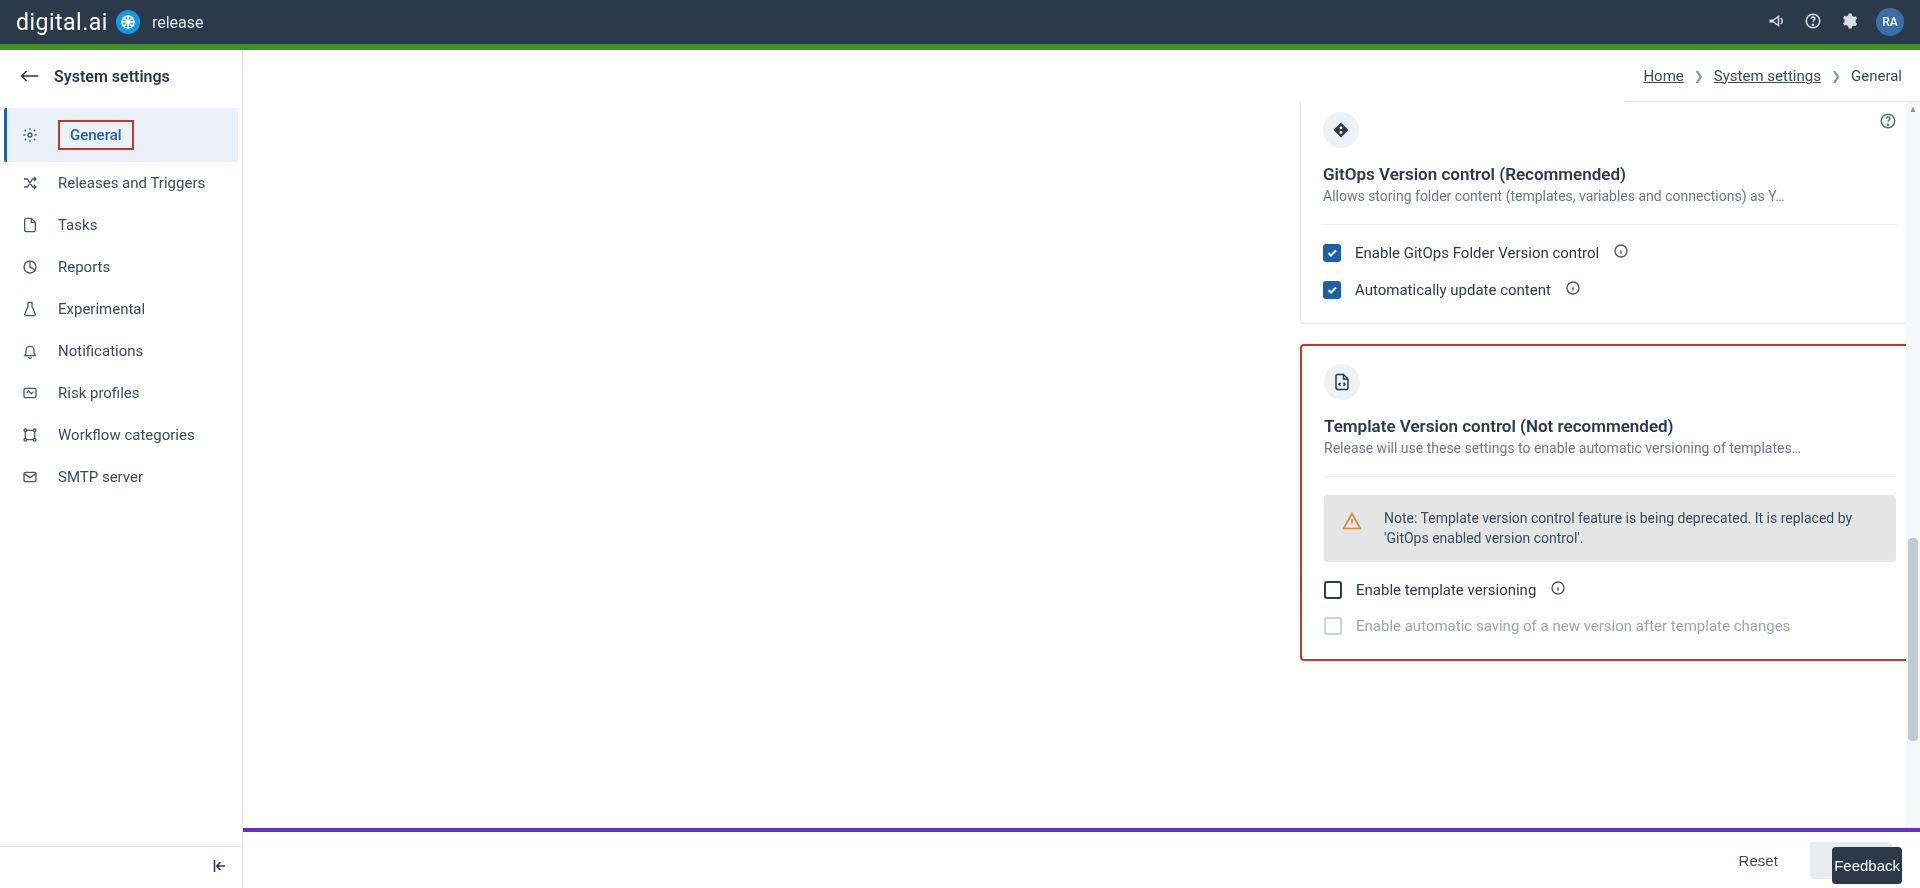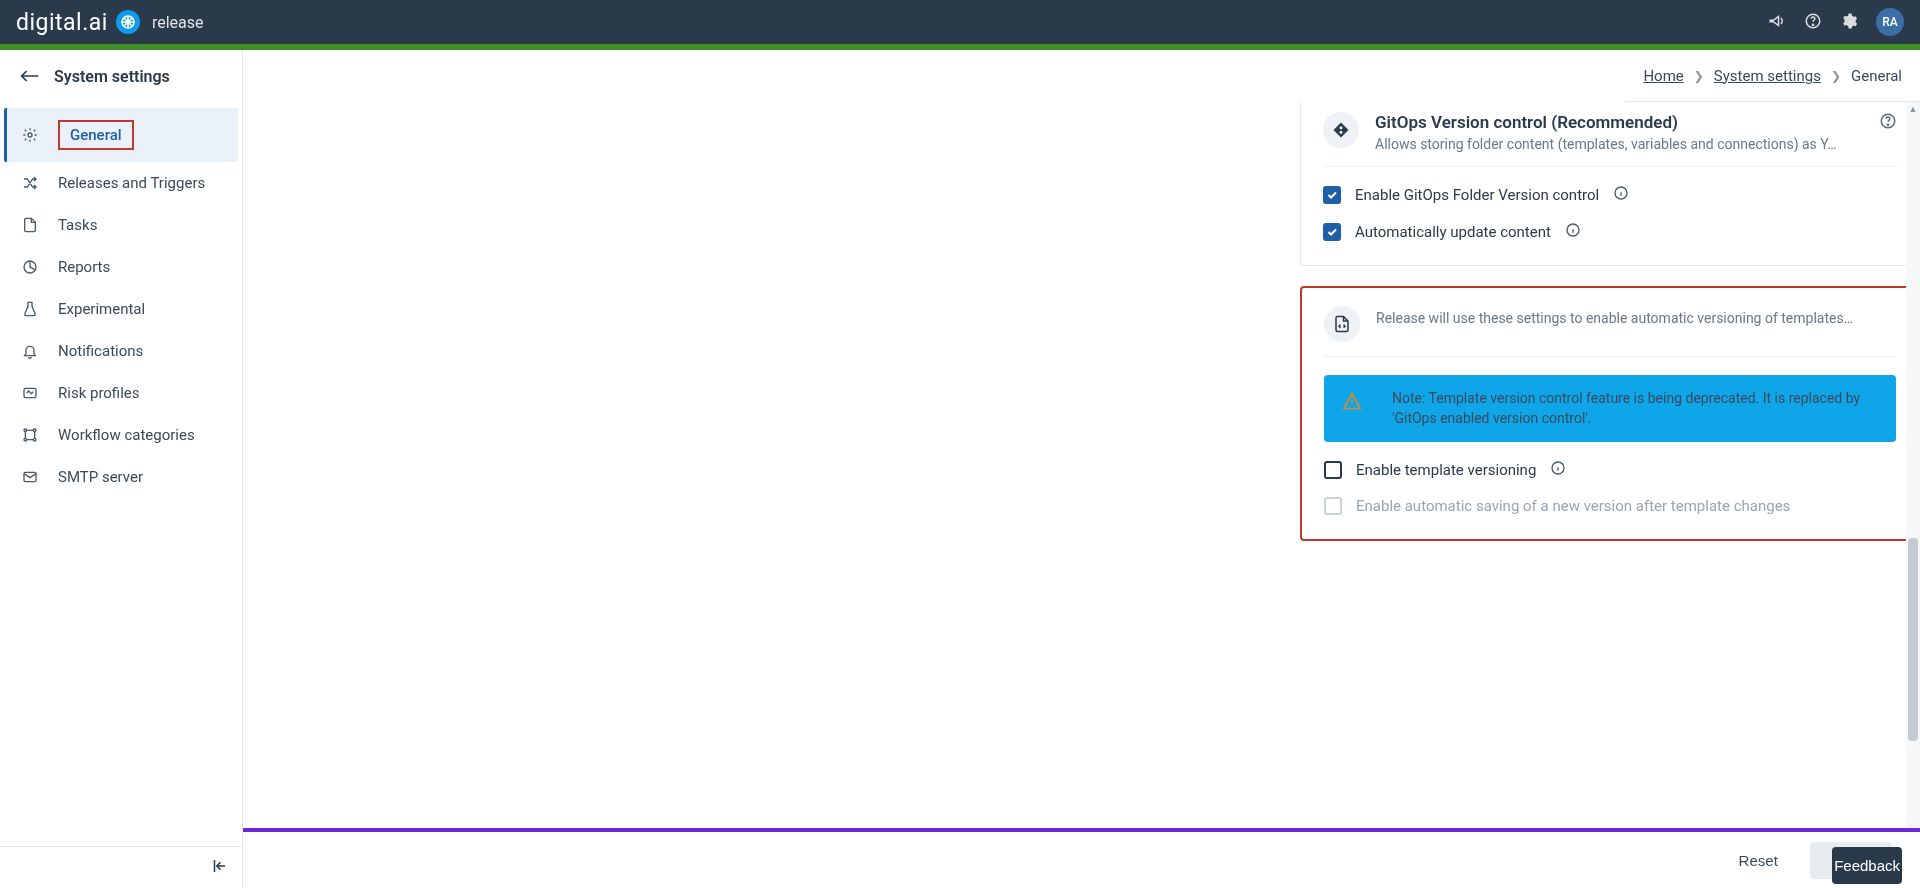--- a/index.html
+++ b/index.html
@@ -36,35 +36,35 @@
 .breadcrumb-bar { height: 52px; display: flex; align-items: center; padding: 0 18px; border-bottom: 1px solid #e3e6ea; gap: 10px; }
 .crumb { color: #3a4a5a; font-size: 15px; }
 .crumb.link { text-decoration: underline; cursor: pointer; }
 .chev { color: #8a94a0; font-size: 12px; }
 
 .content-scroll { flex: 1; overflow-y: auto; background: #fff; position: relative; }
 .content-inner { max-width: 620px; margin: 0 auto; padding: 0 0 80px 0; }
 
 .card { border: 1px solid #e3e6ea; border-radius: 4px; padding: 18px 22px 24px 22px; margin-top: 20px; background: #fff; }
 .card.highlight-red { border: 2px solid #c0392b; }
-.card-header { display: flex; align-items: flex-start; gap: 16px; padding-bottom: 14px; border-bottom: 1px solid #edf0f3; position: relative; }
+.card-header { display: flex; align-items: flex-start; gap: 16px; padding-bottom: 20px; border-bottom: 1px solid #edf0f3; position: relative; flex-direction: column; }
 .card-icon { width: 36px; height: 36px; border-radius: 50%; background: #eef1f5; display: flex; align-items: center; justify-content: center; color: #2b3a4a; flex-shrink: 0; }
 .card-title { font-size: 17px; font-weight: 600; color: #2b3a4a; }
 .card-subtitle { font-size: 14px; color: #6c7884; margin-top: 4px; white-space: nowrap; overflow: hidden; text-overflow: ellipsis; max-width: 480px; }
 .card-help { position: absolute; right: 0; top: 0; color: #5a6a7a; cursor: pointer; }
 
 .check-row { display: flex; align-items: center; gap: 14px; margin-top: 18px; }
 .checkbox { width: 18px; height: 18px; border: 2px solid #2b3a4a; border-radius: 3px; display: flex; align-items: center; justify-content: center; cursor: pointer; flex-shrink: 0; }
 .checkbox.checked { background: #1e5faa; border-color: #1e5faa; color: #fff; }
 .checkbox.disabled { border-color: #cbd2da; cursor: default; }
 .check-label { font-size: 15px; color: #2b3a4a; }
 .check-label.disabled { color: #9aa5b0; }
 .info-dot { color: #4a5a6a; cursor: pointer; }
 
-.warning-box { background: #0ea5e9; border-radius: 4px; padding: 14px 18px; display: flex; gap: 30px; margin-top: 18px; align-items: flex-start; }
+.warning-box { background: #e5e5e5; border-radius: 4px; padding: 14px 18px; display: flex; gap: 22px; margin-top: 18px; align-items: flex-start; }
 .warn-icon { color: #d78a2e; flex-shrink: 0; margin-top: 2px; }
 .warn-text { font-size: 14px; color: #3a4a5a; line-height: 1.4; }
 
 .footer-bar { position: absolute; bottom: 0; left: 0; right: 0; height: 60px; border-top: 4px solid #6d28d9; background: #fff; display: flex; align-items: center; justify-content: flex-end; padding: 0 28px; gap: 18px; }
 .btn-reset { background: none; border: none; color: #3a4a5a; font-size: 15px; cursor: pointer; padding: 8px 14px; }
 .btn-save { background: #e8ecef; border: none; color: #3a4a5a; font-size: 15px; cursor: pointer; padding: 10px 24px; border-radius: 4px; }
 
 .feedback-btn { position: fixed; bottom: 4px; right: 18px; background: #2b3a4a; color: #fff; padding: 10px 2px; border-radius: 4px; font-size: 15px; cursor: pointer; border: none; }
 
 
@@ -276,20 +276,21 @@
 
         <div class="card highlight-red">
           <div class="card-header" style="border-bottom:1px solid #edf0f3;">
             <div class="card-icon">
               <svg width="18" height="18" viewBox="0 0 24 24" fill="none" stroke="currentColor" stroke-width="2">
                   <path d="M14 2H6a2 2 0 00-2 2v16a2 2 0 002 2h12a2 2 0 002-2V8l-6-6z"></path>
                   <path d="M14 2v6h6M10 13l-2 2 2 2M14 13l2 2-2 2"></path>
                 </svg>
             </div>
             <div style="flex:1; min-width:0;">
+              <div class="card-title">Template Version control (Not recommended)</div>
               <div class="card-subtitle">Release will use these settings to enable automatic versioning of templates. Se…</div>
             </div>
           </div>
 
           <div class="warning-box">
             <span class="warn-icon">
               <svg width="20" height="20" viewBox="0 0 24 24" fill="none" stroke="currentColor" stroke-width="2">
                   <path d="M12 3L2 21h20L12 3zM12 10v5M12 18h.01"></path>
                 </svg>
             </span>

